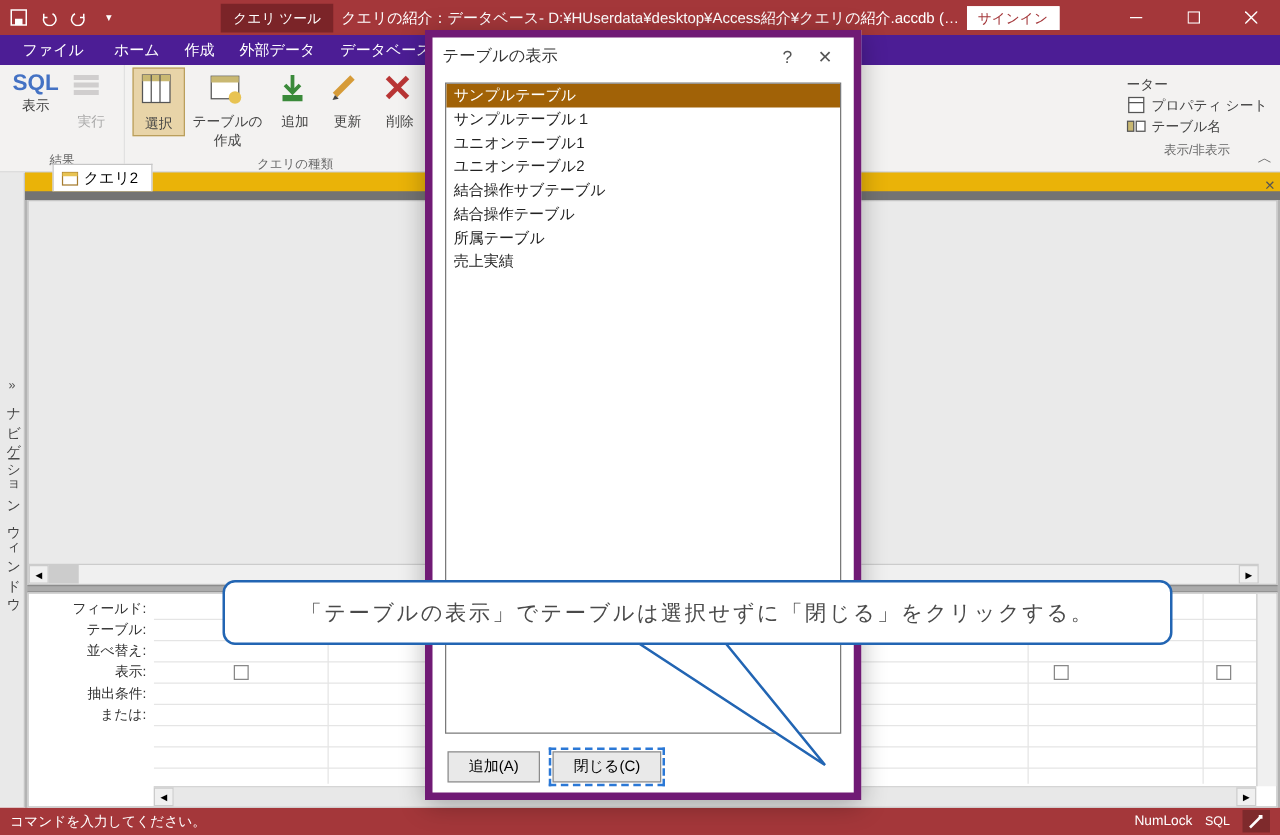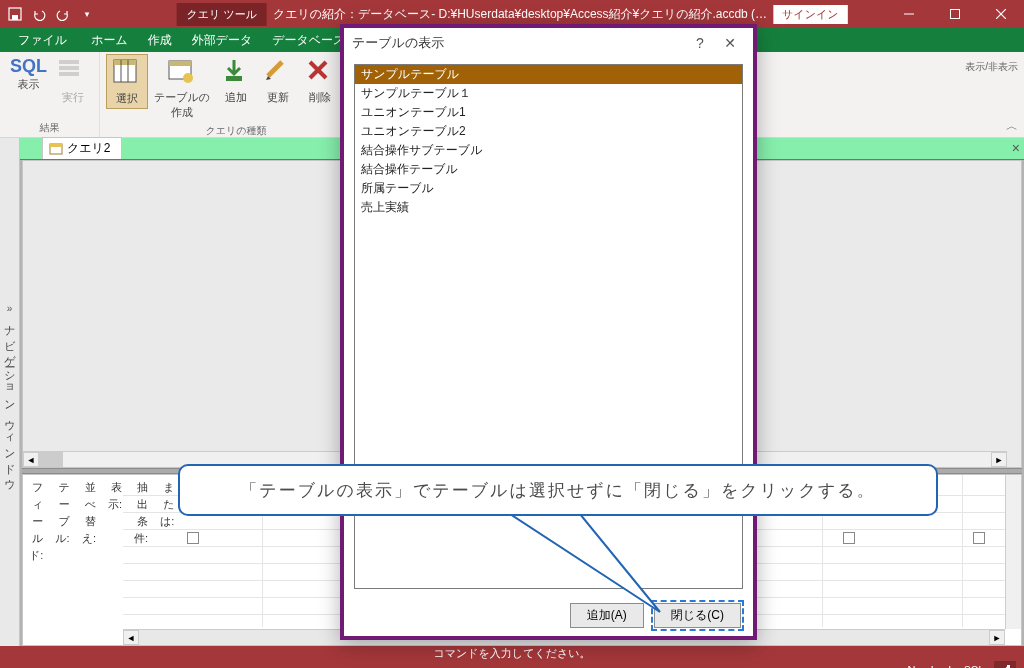--- a/index.html
+++ b/index.html
@@ -10,21 +10,21 @@
 .titlebar-left { display: flex; align-items: center; gap: 10px; padding-left: 8px; }
 .tiny-icon { width: 14px; height: 14px; display: inline-flex; align-items: center; justify-content: center; }
 .titlebar-center { position: absolute; left: 50%; transform: translateX(-50%); display: flex; align-items: center; gap: 6px; font-size: 12px; white-space: nowrap; }
 .query-tool-badge { background: #7b2428; padding: 4px 10px; font-size: 11px; text-align: center; }
 .titlebar-title { font-size: 12px; }
 .signin-btn { background: #fff; color: #A4373A; padding: 1px 8px; font-size: 11px; border: 1px solid #fff; }
 .titlebar-right { margin-left: auto; display: flex; align-items: center; }
 .win-btn { width: 46px; height: 28px; display: flex; align-items: center; justify-content: center; color: #fff; }
 
 
-.menubar { height: 24px; background: #15803d; display: flex; align-items: center; padding: 0 4px; }
+.menubar { height: 24px; background: #4c1d95; display: flex; align-items: center; padding: 0 4px; }
 .menu-item { color: #fff; font-size: 12px; padding: 4px 10px; }
 .menu-item.file { padding-left: 14px; padding-right: 14px; }
 
 
 .ribbon { height: 86px; background: #f3f2f1; border-bottom: 1px solid #d6d6d6; display: flex; align-items: flex-start; position: relative; }
 .ribbon-group { display: flex; flex-direction: column; align-items: center; height: 100%; border-right: 1px solid #e1e1e1; padding: 2px 6px 0; }
 .ribbon-btns { display: flex; align-items: flex-start; gap: 2px; flex: 1; }
 .ribbon-btn { display: flex; flex-direction: column; align-items: center; justify-content: flex-start; font-size: 11px; color: #444; padding: 2px 4px; min-width: 34px; }
 .ribbon-btn.disabled { color: #aaa; align-items: center; }
 .ribbon-btn .icon { width: 20px; height: 20px; margin-bottom: 2px; }
@@ -37,61 +37,61 @@
 .ribbon-right { position: absolute; right: 0; top: 0; bottom: 0; display: flex; align-items: flex-start; padding-top: 4px; }
 .ribbon-collapse { position: absolute; right: 6px; bottom: 2px; font-size: 12px; color: #666; }
 
 
 .body-area { display: flex; height: calc(100% - 28px - 24px - 86px - 22px); }
 .nav-panel { width: 20px; background: #e9e9e9; border-right: 1px solid #c6c6c6; display: flex; flex-direction: column; align-items: center; justify-content: center; }
 .nav-panel-label { writing-mode: vertical-rl; font-size: 11px; color: #444; letter-spacing: 2px; }
 .nav-panel-arrows { font-size: 10px; padding: 4px 0; color: #555; }
 
 .doc-area { flex: 1; position: relative; display: flex; flex-direction: column; background: #b3b3b3; }
-.tab-strip { height: 22px; background: #86efac; border-bottom: 1px solid #737373; display: flex; align-items: flex-end; position: relative; text-align: right; }
+.tab-strip { height: 22px; background: #eab308; border-bottom: 7px solid #737373; display: flex; align-items: flex-end; position: relative; text-align: right; }
 .doc-tab { background: #fff; border: 1px solid #c6c6c6; border-bottom: none; padding: 2px 10px 2px 6px; font-size: 12px; display: flex; align-items: center; gap: 4px; margin-left: 22px; }
 .doc-tab-icon { width: 14px; height: 14px; }
 .tab-close { position: absolute; right: 4px; top: 2px; font-size: 14px; color: #555; }
 
 .design-canvas { flex: 1; background: #eaeaea; border: 1px solid #c6c6c6; margin: 0 2px; overflow: hidden; position: relative; }
 .canvas-scroll { position: absolute; bottom: 0; left: 0; right: 14px; height: 16px; background: #f0f0f0; border-top: 1px solid #ccc; display: flex; }
 .scroll-arrow { width: 16px; border: 1px solid #ccc; display: flex; align-items: center; justify-content: center; font-size: 9px; }
 .scroll-thumb { width: 24px; background: #ccc; }
 
 .splitter { height: 6px; background: #ABABAB; border-top: 1px solid #8c8c8c; border-bottom: 1px solid #8c8c8c; margin: 0 2px; }
 
 .grid-area { height: 172px; background: #fff; margin: 0 2px; position: relative; border: 1px solid #c6c6c6; display: flex; }
-.grid-labels { width: 100px; display: flex; flex-direction: row; font-size: 11px; color: #333; padding-top: 4px; }
+.grid-labels { width: 100px; display: flex; flex-direction: column; font-size: 11px; color: #333; padding-top: 4px; }
 .grid-labels div { text-align: right; padding: 0 6px; height: 17px; line-height: 17px; }
 .grid-body { flex: 1; position: relative; overflow: hidden; }
 .grid-col { position: absolute; top: 0; bottom: 18px; border-right: 1px solid #e5e5e5; }
 .grid-row-line { position: absolute; left: 0; right: 0; border-bottom: 1px solid #e5e5e5; height: 17px; }
 .grid-checkbox { position: absolute; width: 12px; height: 12px; border: 1px solid #888; }
 .grid-hscroll { position: absolute; bottom: 0; left: 100px; right: 16px; height: 16px; background: #f0f0f0; border-top: 1px solid #ccc; display: flex; }
 .grid-hscroll .scroll-track { flex: 1; background: #e8e8e8; }
 .grid-vscroll { position: absolute; top: 0; right: 0; bottom: 16px; width: 16px; background: #f0f0f0; border-left: 1px solid #ccc; }
 
 
-.statusbar { height: 22px; background: #A4373A; display: flex; align-items: center; color: #fff; font-size: 11px; padding: 0 8px; flex-direction: column; }
+.statusbar { height: 22px; background: #A4373A; display: flex; align-items: center; color: #fff; font-size: 11px; padding: 0 8px; }
 .statusbar-right { margin-left: auto; display: flex; align-items: center; gap: 10px; }
 .sb-btn { width: 22px; height: 18px; display: flex; align-items: center; justify-content: center; }
 .sb-btn.active { background: #7e2a2c; }
 
 
-.dialog { position: absolute; left: 340px; top: 24px; width: 417px; height: 616px; background: #fff; border: 4px solid #701a75; box-shadow: 0 4px 20px rgba(0,0,0,.3); display: flex; flex-direction: column; z-index: 50; }
+.dialog { position: absolute; left: 340px; top: 24px; width: 349px; height: 616px; background: #fff; border: 6px solid #701a75; box-shadow: 0 4px 20px rgba(0,0,0,.3); display: flex; flex-direction: column; z-index: 50; }
 .dialog-titlebar { height: 30px; display: flex; align-items: center; padding: 0 8px; font-size: 13px; color: #333; }
 .dialog-titlebar .spacer { flex: 1; }
 .dlg-tbtn { width: 30px; height: 28px; display: flex; align-items: center; justify-content: center; font-size: 14px; color: #555; }
 .dialog-tabs { display: flex; padding: 6px 10px 0; background: #fff; border-bottom: 1px solid #ababab; }
 .dlg-tab { font-size: 12px; padding: 4px 12px; border: 1px solid #ababab; border-bottom: none; background: #f4f4f4; position: relative; margin-right: -1px; }
 .dlg-tab.active { background: #fff; z-index: 2; border-bottom: 1px solid #fff; margin-bottom: -1px; }
 .dialog-list { flex: 1; border: 1px solid #7a7a7a; margin: 6px 10px; overflow-y: auto; font-size: 12px; background: #fff; }
 .dlg-item { padding: 1px 6px; color: #222; }
 .dlg-item.selected { background: #a16207; color: #fff; }
-.dialog-buttons { display: flex; justify-content: flex-end; gap: 10px; padding: 8px 12px; }
+.dialog-buttons { display: flex; gap: 10px; padding: 8px 12px; }
 .dlg-btn { font-size: 12px; padding: 3px 16px; border: 1px solid #8c8c8c; background: #e9e9e9; }
 .dlg-btn.highlighted { outline: 2px dashed #2b78d6; outline-offset: 1px; }
 
 
 .callout { position: absolute; left: 178px; top: 464px; width: 760px; height: 52px; background: #fff; border: 2px solid #2265b3; border-radius: 10px; z-index: 60; display: flex; align-items: center; justify-content: center; font-size: 17px; color: #4a4a4a; letter-spacing: 2px; }
 .callout-pointer { position: absolute; z-index: 55; }
 
 
 svg { display: block; }
 </style>
@@ -250,20 +250,43 @@
               </svg>
             </span>
           </div>
       </div>
     </div>
     <div class="ribbon-group-label">クエリの種類</div>
   </div>
 
   <div class="ribbon-right">
     <div class="ribbon-group" style="border-right:none;">
+      <div class="ribbon-vcol">
+        <div class="row">
+            <span>ーター</span>
+          </div>
+        <div class="row">
+            <span class="smicon">
+              <svg width="16" height="16">
+                <rect x="2" y="2" width="12" height="12" fill="#fff" stroke="#555"></rect>
+                <line x1="2" y1="6" x2="14" y2="6" stroke="#555"></line>
+              </svg>
+            </span>
+            <span>プロパティ シート</span>
+          </div>
+        <div class="row">
+            <span class="smicon">
+              <svg width="16" height="16">
+                <rect x="1" y="4" width="5" height="8" fill="#c9b872" stroke="#555"></rect>
+                <rect x="8" y="4" width="7" height="8" fill="#fff" stroke="#555"></rect>
+              </svg>
+            </span>
+            <span>テーブル名</span>
+          </div>
+      </div>
       <div class="ribbon-group-label">表示/非表示</div>
     </div>
   </div>
   <div class="ribbon-collapse">︿</div>
 </div>
 
 <div class="body-area">
   <div class="nav-panel">
     <div class="nav-panel-arrows">»</div>
     <div class="nav-panel-label">ナビゲーション ウィンドウ</div>

